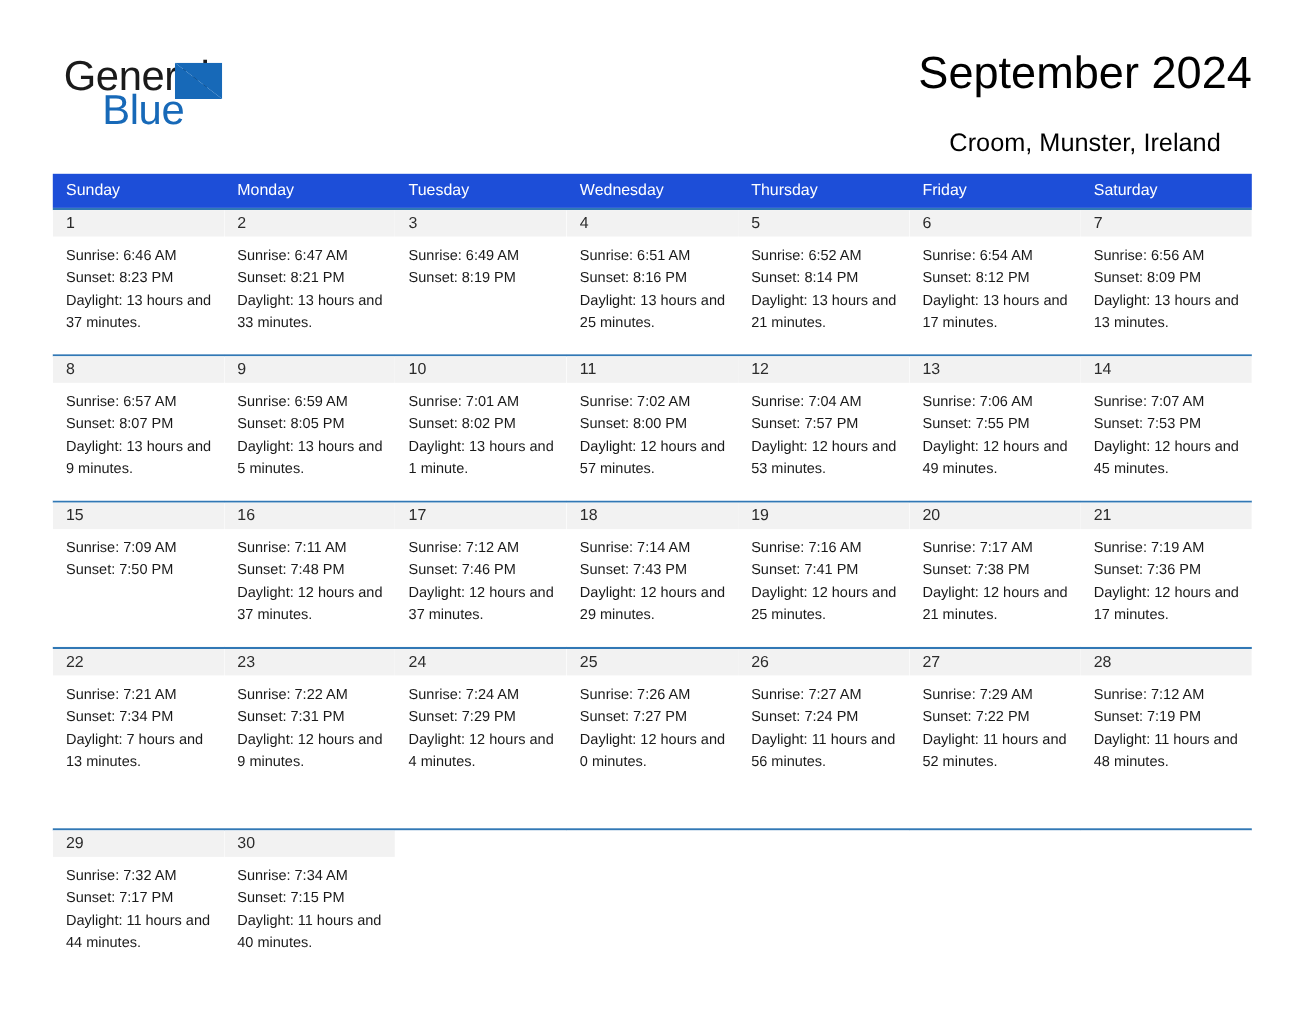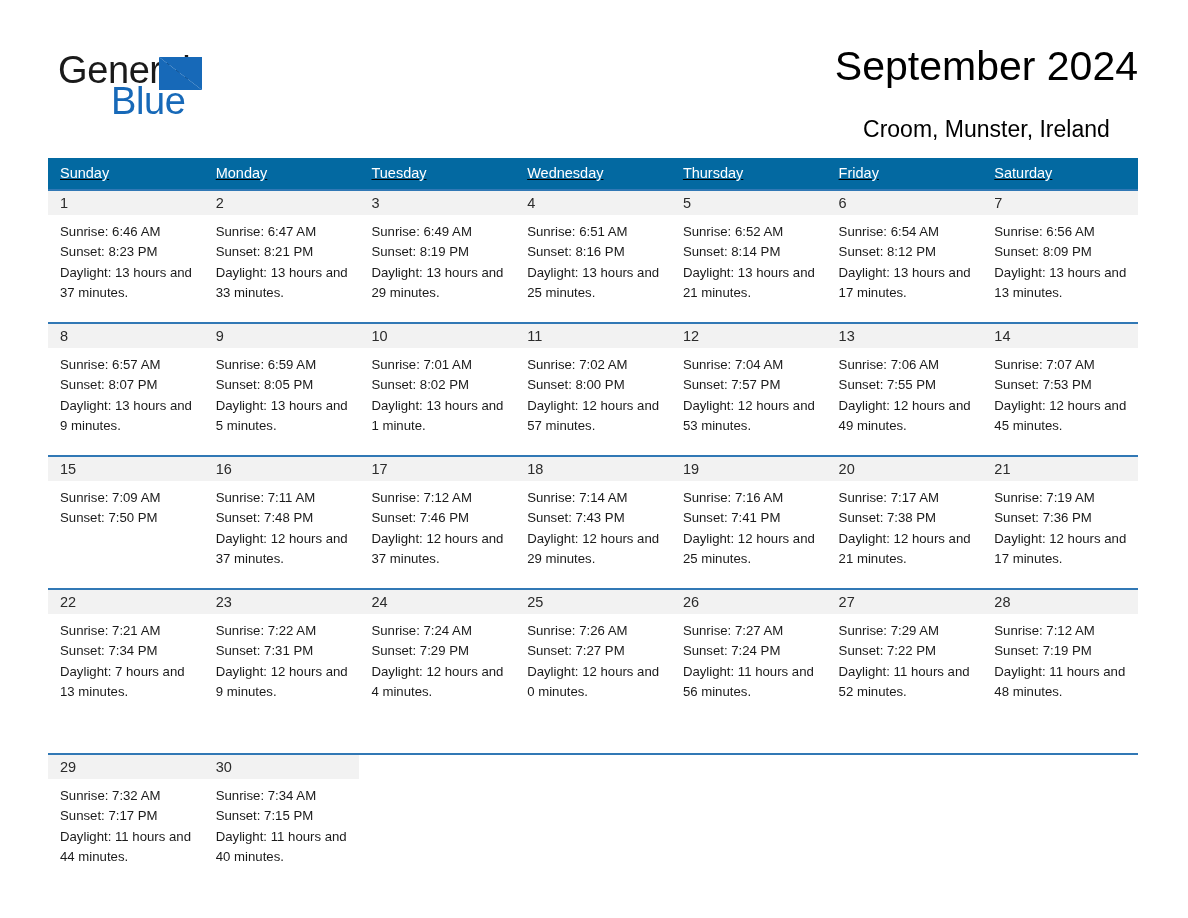--- a/index.html
+++ b/index.html
@@ -52,21 +52,21 @@
   }
   .brand-triangle {
     position: absolute;
     left: 101px;
     top: 9px;
     width: 43px;
     height: 33px;
   }
   .brand-blue {
     position: absolute;
-    left: 53px;
+    left: 35px;
     top: 31px;
     font-size: 38px;
     letter-spacing: -0.4px;
     color: #1769b8;
     font-weight: 400;
     line-height: 44px;
     white-space: nowrap;
   }
 
   .title-block {
@@ -94,23 +94,22 @@
   
   .calendar {
     position: absolute;
     left: 48px;
     top: 158px;
     width: 1090px;
   }
 
   .weekdays {
     display: flex;
-    background: #0369a1;
+    background: #1d4ed8;
     height: 31px;
-    text-decoration: underline;
   }
   .weekday {
     flex: 1 1 0;
     color: #ffffff;
     font-size: 14.5px;
     line-height: 31px;
     padding-left: 12px;
     box-sizing: border-box;
     white-space: nowrap;
     overflow: hidden;
@@ -216,21 +215,20 @@
           <div>Sunrise: 6:47 AM</div>
           <div>Sunset: 8:21 PM</div>
           <div class="daylight">Daylight: 13 hours and 33 minutes.</div>
         </div>
       </div>
       <div class="day">
         <div class="day-number">3</div>
         <div class="day-info">
           <div>Sunrise: 6:49 AM</div>
           <div>Sunset: 8:19 PM</div>
-          <div class="daylight">Daylight: 13 hours and 29 minutes.</div>
         </div>
       </div>
       <div class="day">
         <div class="day-number">4</div>
         <div class="day-info">
           <div>Sunrise: 6:51 AM</div>
           <div>Sunset: 8:16 PM</div>
           <div class="daylight">Daylight: 13 hours and 25 minutes.</div>
         </div>
       </div>

